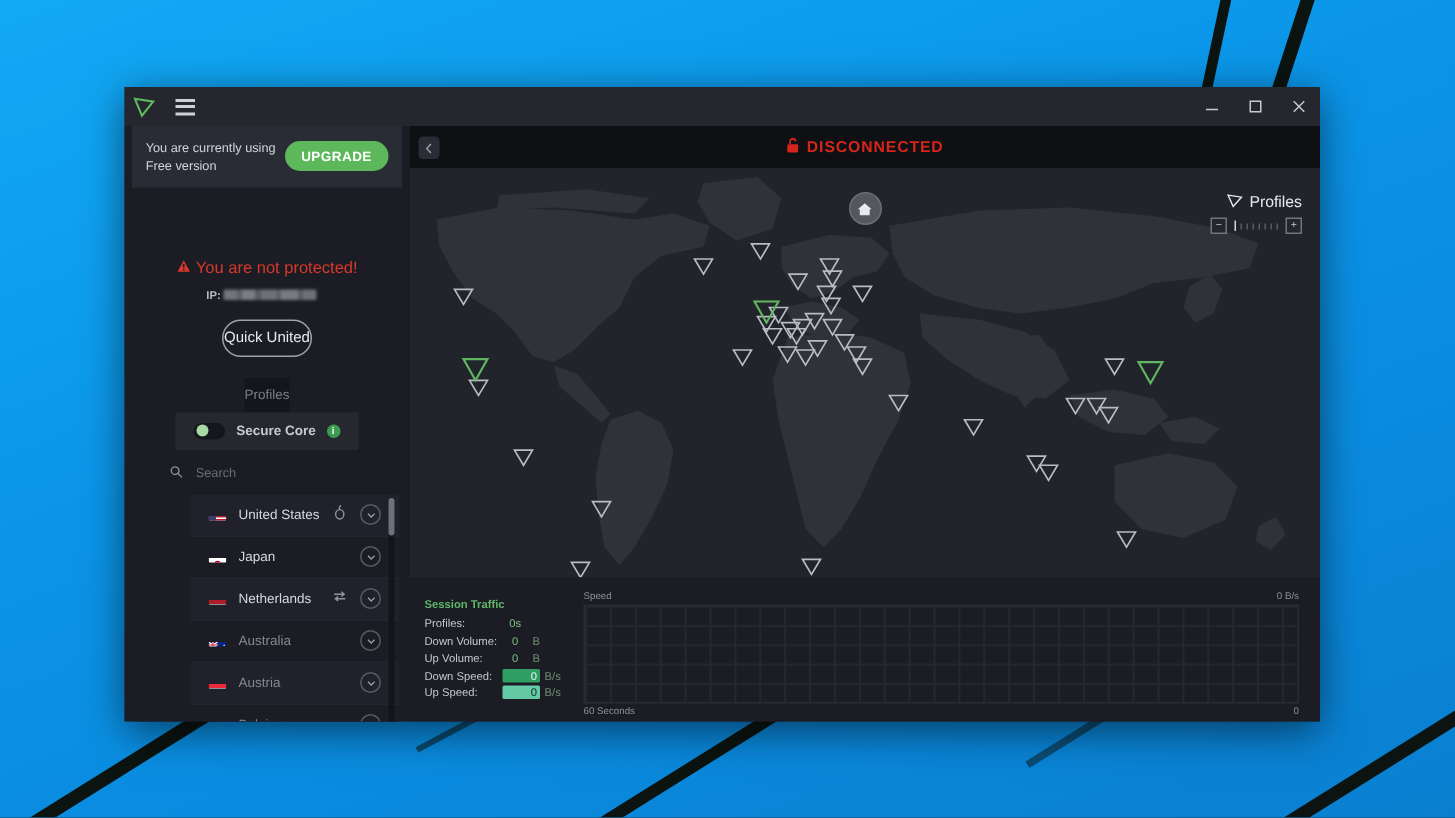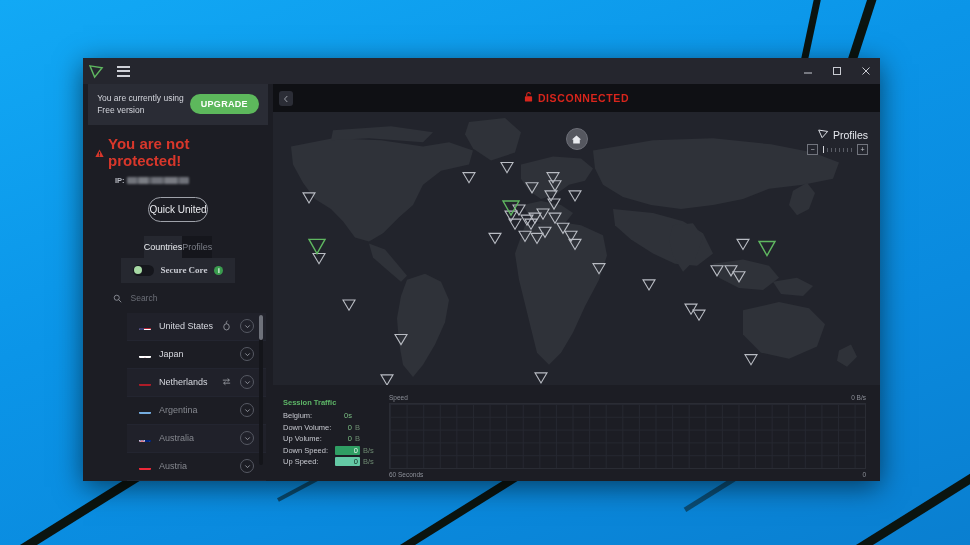--- a/index.html
+++ b/index.html
@@ -38,40 +38,40 @@
   .body-row{display:flex;flex:1 1 auto;min-height:0;}
   
   .sidebar{width:190px;flex:0 0 190px;background:#1c1d24;display:flex;flex-direction:column;min-height:0;align-items:center;}
   .upgrade-bar{background:#2a2c35;padding:8px 9px 9px 9px;display:flex;align-items:center;
     justify-content:space-between;gap:6px;}
   .upgrade-text{color:#d3d5dc;font-size:8.5px;line-height:12px;}
   .upgrade-btn{background:#5db85c;color:#fff;border:none;border-radius:11px;
     font-size:9px;font-weight:bold;padding:5px 11px;cursor:pointer;letter-spacing:.3px;
     font-family:"Liberation Sans",sans-serif;}
   .protect-block{padding:10px 12px 0 12px;}
-  .notprotected{color:#d8372b;font-size:15px;font-weight:bold;display:flex;align-items:center;gap:4px;}
+  .notprotected{color:#d8372b;font-size:11px;font-weight:normal;display:flex;align-items:center;gap:4px;margin-top:38px;}
   .warn-tri{width:9px;height:9px;display:inline-block;}
   .ip-line{margin-top:7px;display:flex;align-items:center;gap:2px;padding-left:20px;}
   .ip-label{color:#b9bcc4;font-size:7.5px;font-weight:bold;}
   .ip-blur{height:7px;width:62px;border-radius:1px;
     background:linear-gradient(90deg,#8e9199 0 14%,#75787f 14% 20%,#9a9da4 20% 34%,
       #6d7077 34% 40%,#8b8e96 40% 56%,#74777e 56% 62%,#989ba2 62% 80%,#6f7279 80% 86%,#8a8d95 86% 100%);
     filter:blur(1.1px);opacity:.75;}
   .qc-wrap{padding:12px 12px 14px 12px;}
   .quick-connect{width:100%;background:transparent;color:#e9eaee;border:1px solid #9fa2aa;
     border-radius:14px;padding:6px 0;font-size:10px;cursor:pointer;
     font-family:"Liberation Sans",sans-serif;}
   .tabs{display:flex;height:25px;background:#15161c;}
   .tab{flex:1;display:flex;align-items:center;justify-content:center;font-size:9px;
     color:#7c7f88;cursor:pointer;}
   .tab.active{background:#262830;color:#eceef2;}
   .secure-core{display:flex;align-items:center;gap:7px;padding:7px 12px;background:#262830;}
   .toggle{width:21px;height:11px;border-radius:6px;background:#15161c;position:relative;cursor:pointer;}
   .toggle .knob{position:absolute;top:1.5px;left:1.5px;width:8px;height:8px;border-radius:50%;background:#a7d9a4;}
-  .sc-label{color:#c8cad1;font-size:9px;font-weight:bold;font-family:Liberation Serif, serif;}
+  .sc-label{color:#c8cad1;font-size:9px;font-weight:bold;}
   .info-dot{width:9px;height:9px;border-radius:50%;background:#3a9c4e;color:#fff;font-size:6.5px;
     display:flex;align-items:center;justify-content:center;font-weight:bold;cursor:pointer;}
   .search-row{display:flex;align-items:center;gap:7px;padding:6px 12px;background:#1c1d24;}
   .search-ic{width:9px;height:9px;}
   .search-input{background:transparent;border:none;outline:none;color:#cfd1d8;font-size:8.5px;
     font-family:"Liberation Sans",sans-serif;width:100%;}
   .search-input::placeholder{color:#6b6e77;}
   .country-list{flex:1 1 auto;overflow:hidden;position:relative;background:#1c1d24;}
   .country-row{display:flex;align-items:center;gap:8px;height:27px;padding:0 12px;
     border-bottom:1px solid #232530;cursor:pointer;margin-left:37px;}
@@ -106,21 +106,21 @@
   .ztick{width:1px;height:4px;background:#5a5d66;}
   .ztick.on{height:7px;background:#d3d5da;}
   .map-area{position:absolute;left:0;right:0;top:28px;bottom:96px;overflow:hidden;background:#22242c;}
   .map-svg{position:absolute;left:0;top:0;width:100%;height:100%;}
   
   .traffic{position:absolute;left:0;right:0;bottom:0;height:96px;background:#1c1d24;display:flex;}
   .traffic-stats{width:100px;flex:0 0 100px;padding:13px 0 0 10px;}
   .tt-title{color:#5eb768;font-size:7.5px;font-weight:bold;margin-bottom:3px;}
   .tt-row{display:flex;align-items:center;height:11.5px;}
   .tt-label{color:#c6c8cf;font-size:7.5px;width:52px;flex:0 0 52px;}
-  .tt-val{color:#7bbf84;font-size:7.5px;text-align:right;width:17px;flex:0 0 17px;}
+  .tt-val{color:#7bbf84;font-size:7.5px;text-align:center;width:17px;flex:0 0 17px;}
   .tt-unit{color:#6e8a72;font-size:7.5px;padding-left:3px;}
   .tt-bar{background:#2f9e63;width:23px;flex:0 0 23px;text-align:right;padding-right:2px;color:#e9f5ec;font-size:7.5px;border-radius:1px;}
   .tt-bar.up{background:#64c9a5;color:#10281f;}
   .chart-wrap{flex:1 1 auto;position:relative;padding:9px 14px 0 6px;min-width:0;}
   .chart-top{display:flex;justify-content:space-between;font-size:6.5px;color:#8d9099;margin-bottom:2px;}
   .chart-box{position:relative;height:64px;border:1px solid #2a2c34;
     background-image:
       linear-gradient(to right,#252730 1px,transparent 1px),
       linear-gradient(to bottom,#252730 1px,transparent 1px);
     background-size:16.6px 12.8px;}
@@ -202,21 +202,20 @@
           <span class="ip-label">IP:</span>
           <span class="ip-blur"></span>
         </div>
       </div>
 
       <div class="qc-wrap">
         <button class="quick-connect">Quick United</button>
       </div>
 
       <div class="tabs">
-        <div class="tab active">Countries</div>
         <div class="tab">Profiles</div>
       </div>
 
       <div class="secure-core">
         <div class="toggle">
             <div class="knob"></div>
           </div>
         <span class="sc-label">Secure Core</span>
         <span class="info-dot">i</span>
       </div>
@@ -288,36 +287,20 @@
                 <path d="M10 7.8 H3 M4.8 6.1 L2.8 7.8 L4.8 9.5" fill="none" stroke="#b9bcc3" stroke-width="1"></path>
               </svg>
           </span>
           <span class="chev">
             <svg width="7" height="7" viewBox="0 0 8 8">
                 <path d="M1.5 2.8 L4 5.3 L6.5 2.8" fill="none" stroke="#9a9da5" stroke-width="1"></path>
               </svg>
           </span>
         </div>
 
-        <div class="country-row">
-          <span class="flag">
-            <svg viewBox="0 0 12 8" width="12" height="8">
-                <rect width="12" height="2.67" fill="#74acdf"></rect>
-                <rect y="2.67" width="12" height="2.67" fill="#fff"></rect>
-                <rect y="5.34" width="12" height="2.66" fill="#74acdf"></rect>
-                <circle cx="6" cy="4" r="1" fill="#f6b40e"></circle>
-              </svg>
-          </span>
-          <span class="cname dim">Argentina</span>
-          <span class="chev">
-            <svg width="7" height="7" viewBox="0 0 8 8">
-                <path d="M1.5 2.8 L4 5.3 L6.5 2.8" fill="none" stroke="#9a9da5" stroke-width="1"></path>
-              </svg>
-          </span>
-        </div>
 
         <div class="country-row">
           <span class="flag">
             <svg viewBox="0 0 12 8" width="12" height="8">
                 <rect width="12" height="8" fill="#00247d"></rect>
                 <rect width="6" height="4" fill="#00247d"></rect>
                 <path d="M0 0 L6 4 M6 0 L0 4" stroke="#fff" stroke-width=".9"></path>
                 <path d="M3 0 V4 M0 2 H6" stroke="#fff" stroke-width="1.3"></path>
                 <path d="M3 0 V4 M0 2 H6" stroke="#cf142b" stroke-width=".7"></path>
                 <circle cx="9" cy="5.6" r=".7" fill="#fff"></circle>
@@ -501,21 +484,21 @@
             <path d="M486 128 L502 128 L494 142 Z"></path>
           </g>
         </svg>
       </div>
 
       <div class="traffic">
         <div class="traffic-stats">
           <div class="tt-title">Session Traffic</div>
 
           <div class="tt-row">
-            <span class="tt-label">Belgium:</span>
+            <span class="tt-label">Profiles:</span>
             <span class="tt-val">0s</span>
             <span class="tt-unit"></span>
           </div>
 
           <div class="tt-row">
             <span class="tt-label">Down Volume:</span>
             <span class="tt-val">0</span>
             <span class="tt-unit">B</span>
           </div>
 

